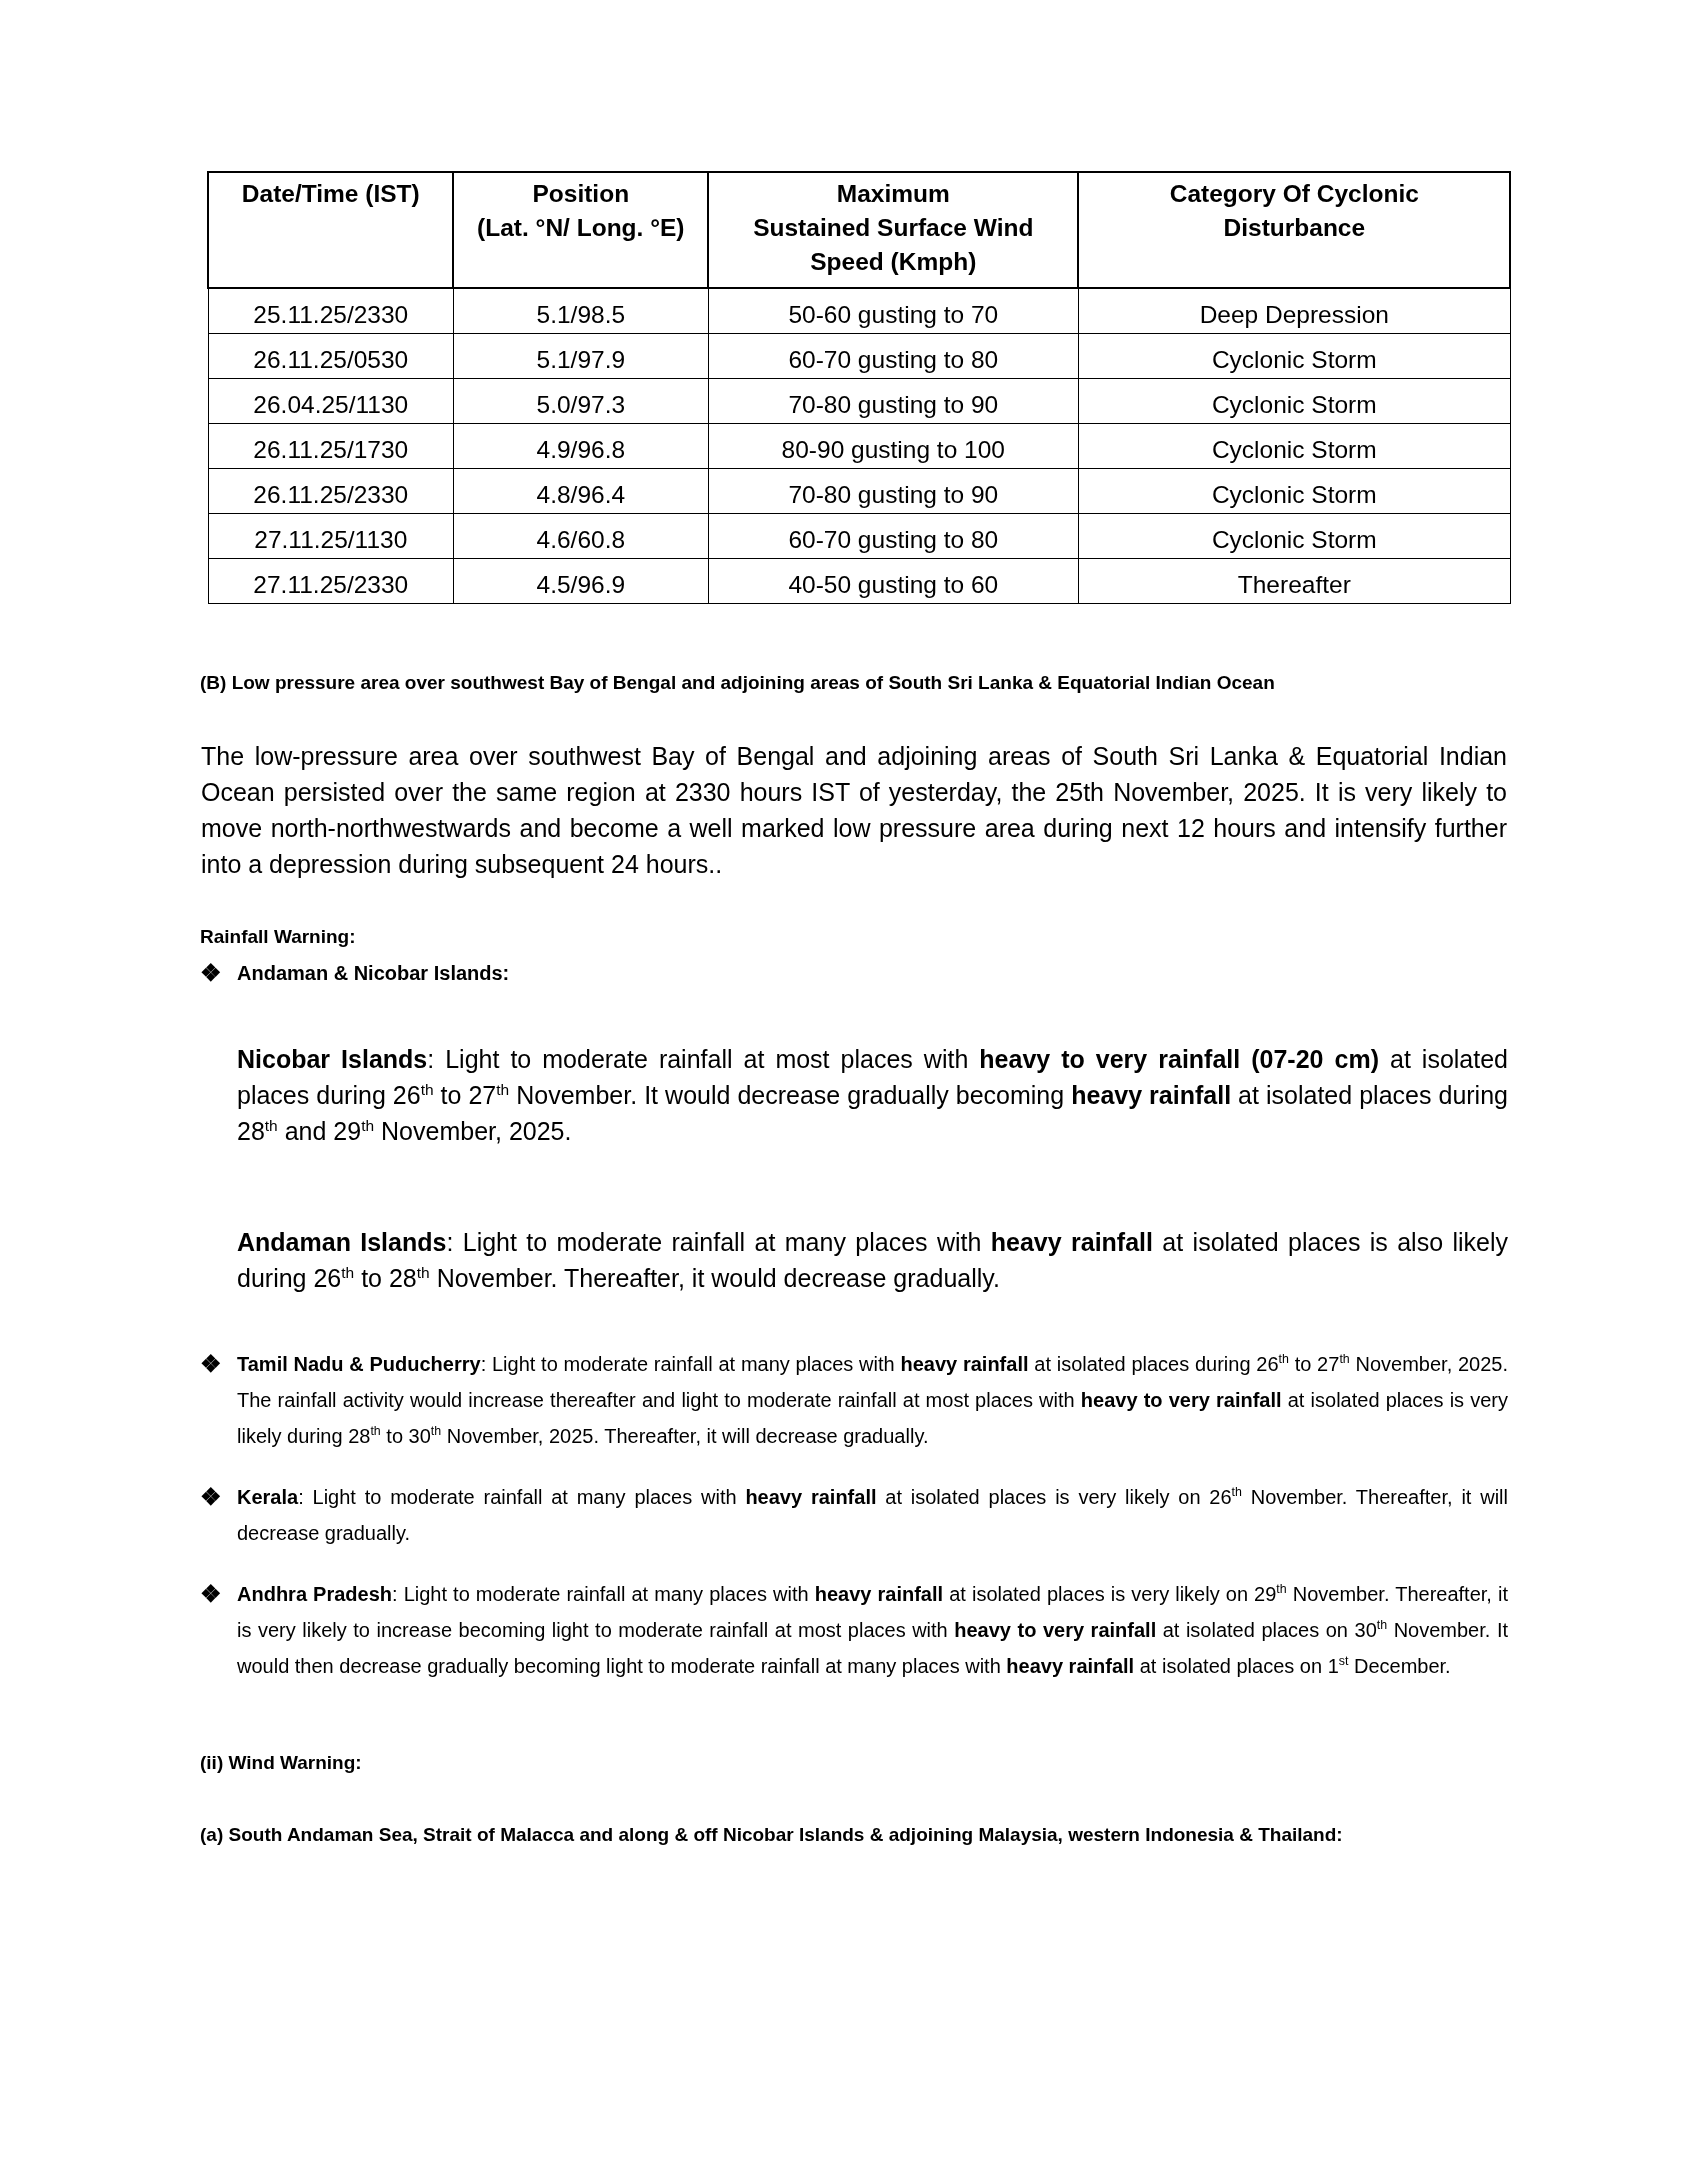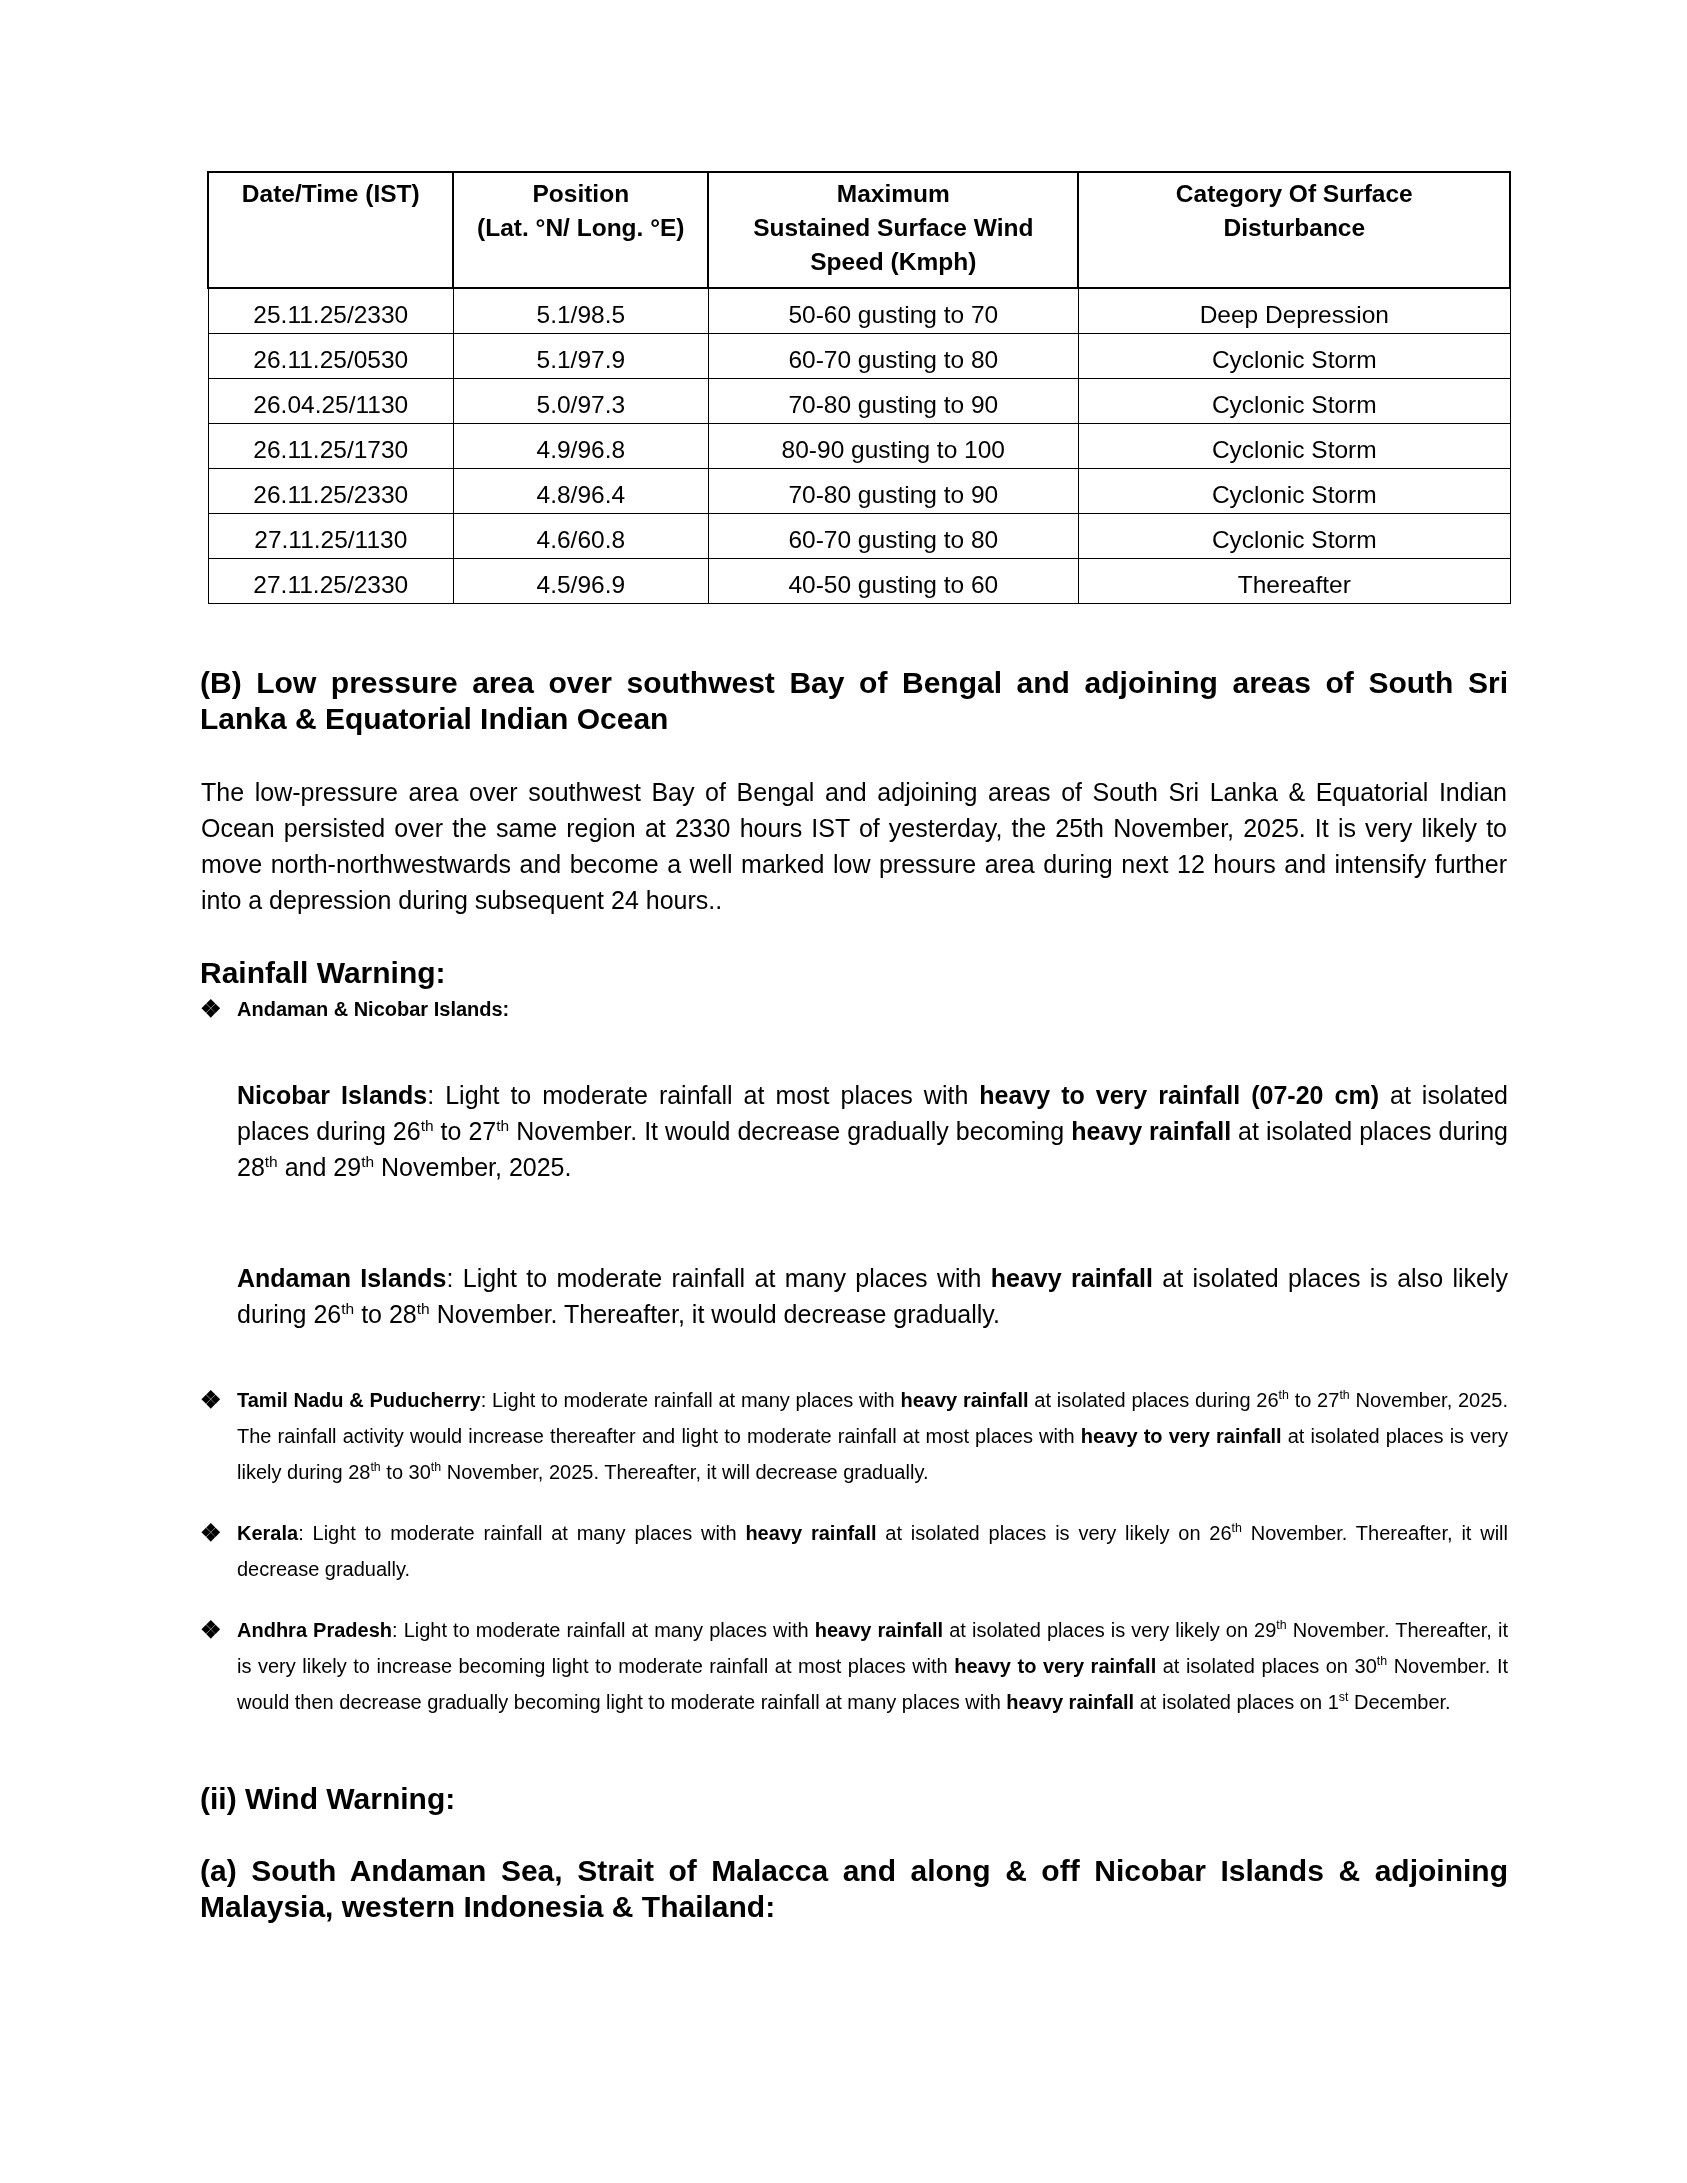--- a/index.html
+++ b/index.html
@@ -55,21 +55,21 @@
   }
   col.c1 { width: 245px; }
   col.c2 { width: 255px; }
   col.c3 { width: 370px; }
   col.c4 { width: 432px; }
   .spacer-lg { height: 61px; }
   .spacer-md { height: 36px; }
   .spacer-sm { height: 25px; }
 
   h2.heading {
-    font-size: 30px;
+    font-size: 19px;
     line-height: 36px;
     font-weight: bold;
     margin: 0;
     text-align: justify;
     text-justify: inter-word;
   }
   p.para {
     font-size: 25px;
     line-height: 36px;
     margin: 1px;
@@ -139,21 +139,21 @@
         <th>
           <div>Position</div>
           <div>(Lat. °N/ Long. °E)</div>
         </th>
         <th>
           <div>Maximum</div>
           <div>Sustained Surface Wind</div>
           <div>Speed (Kmph)</div>
         </th>
         <th>
-          <div>Category Of Surface</div>
+          <div>Category Of Cyclonic</div>
           <div>Disturbance</div>
         </th>
       </tr>
     </thead>
     <tbody>
       <tr>
         <td>25.11.25/2330</td>
         <td>5.1/98.5</td>
         <td>50-60 gusting to 70</td>
         <td>Deep Depression</td>

